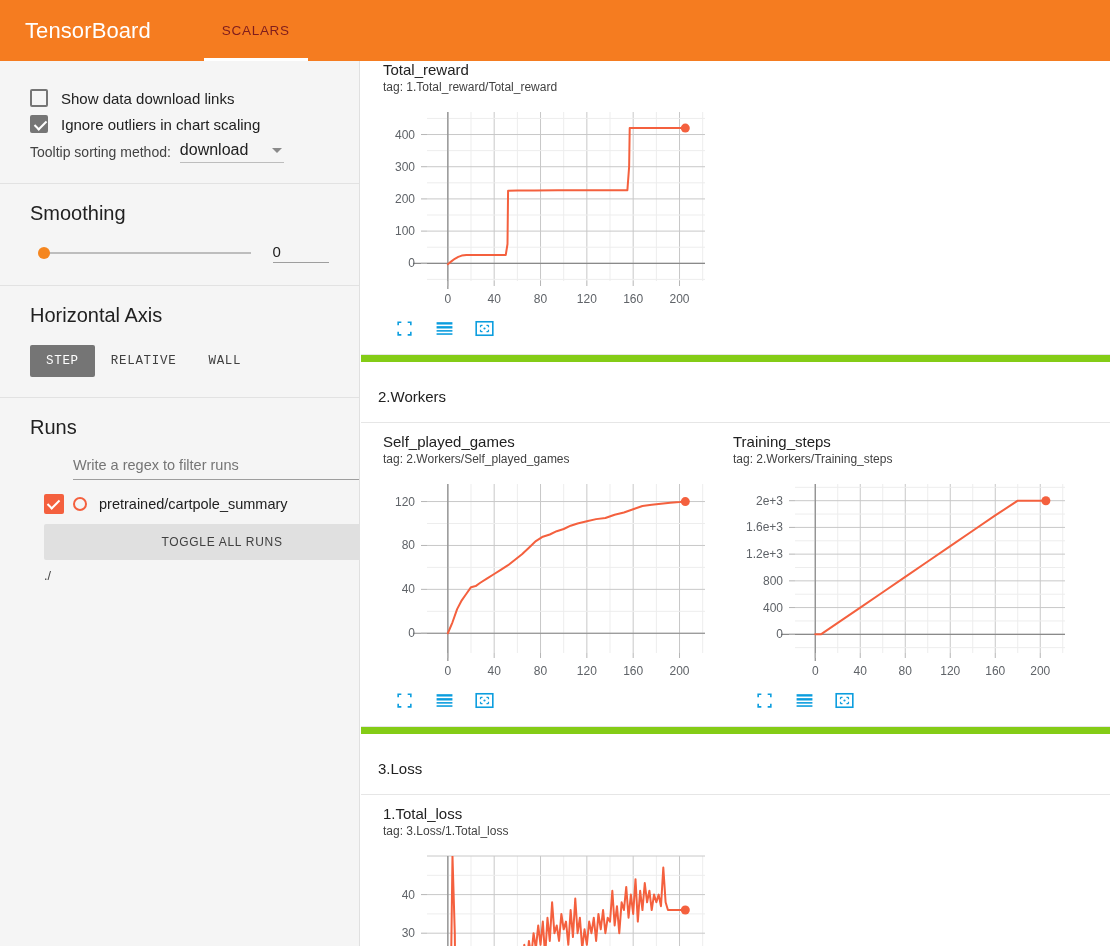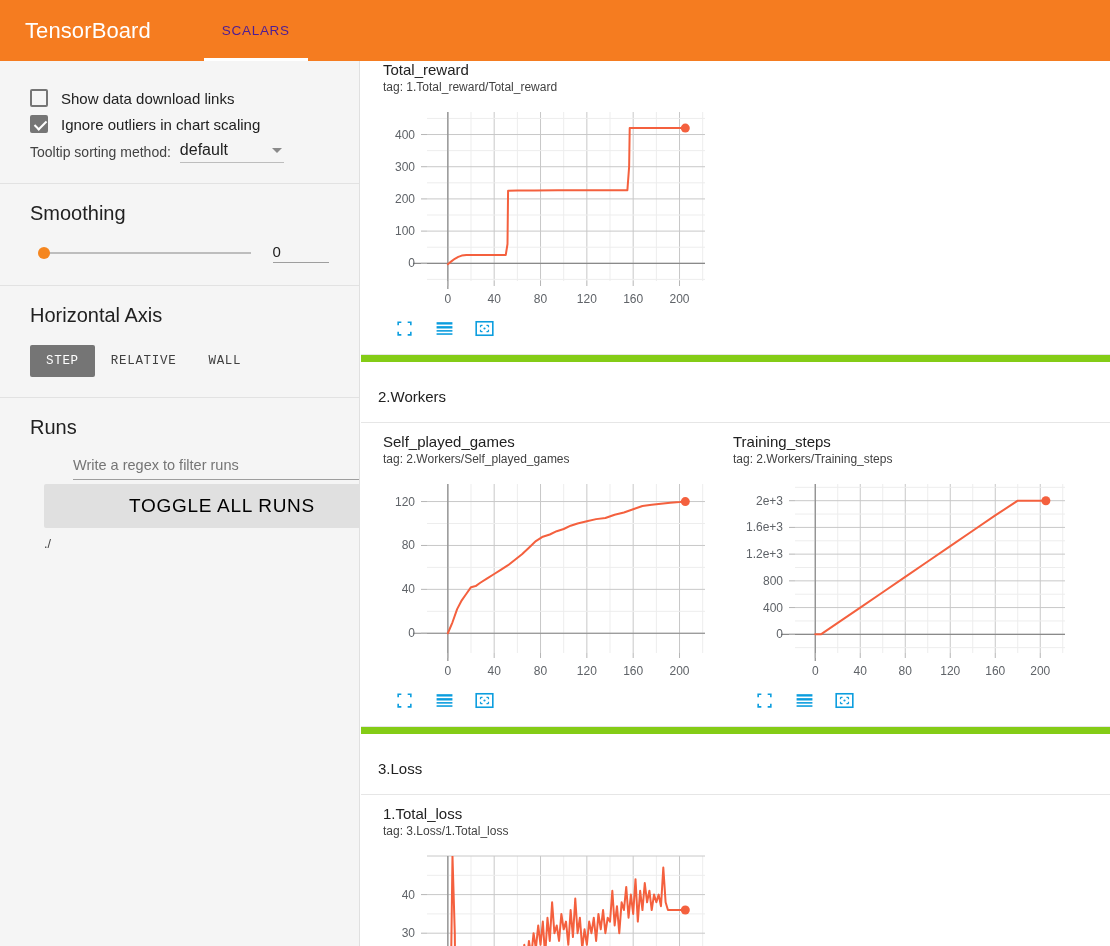--- a/index.html
+++ b/index.html
@@ -23,21 +23,21 @@
   #brand {
     color: #fff; font-size: 22px; font-weight: 400;
     letter-spacing: .1px; margin-left: 25px;
     white-space: nowrap;
   }
   #tabs { display: flex; align-items: stretch; height: 61px; margin-left: 53px; }
   .tab {
     position: relative;
     display: flex; align-items: center; justify-content: center;
     padding: 0 18px;
-    color: #4c1d95; font-size: 13.5px; letter-spacing: .7px;
+    color: #7f1d1d; font-size: 13.5px; letter-spacing: .7px;
     text-transform: uppercase; cursor: pointer;
   }
   .tab.active::after {
     content: ""; position: absolute; left: 0; right: 0; bottom: 0;
     height: 3px; background: #ffffff;
   }
 
   
   #sidebar {
     position: absolute; top: 61px; left: 0;
@@ -120,21 +120,21 @@
   }
   .run-dot {
     width: 14px; height: 14px; border-radius: 50%;
     border: 2px solid #f4603e; margin-left: 9px; flex: 0 0 auto;
   }
   .run-name { font-size: 14.5px; color: #212121; margin-left: 12px; white-space: nowrap; }
 
   #toggle-all {
     display: block; width: 356px; margin: 4px 0 0 14px;
     background: #e0e0e0; border: none; border-radius: 2px;
-    color: #000000; font-size: 19px; letter-spacing: .7px;
+    color: #404040; font-size: 12px; letter-spacing: .7px;
     text-transform: uppercase; padding: 11px 0; cursor: pointer;
     font-family: "Liberation Sans", sans-serif;
   }
   .logdir { font-size: 12.5px; color: #424242; margin: 9px 0 0 14px; }
 
   
   #content {
     position: absolute; top: 61px; left: 361px;
     width: 749px; height: 885px;
     background: #fafafa; overflow: hidden;
@@ -182,21 +182,21 @@
       <span class="chk-box"></span>
       <span class="chk-label">Show data download links</span>
     </div>
     <div class="chk-row">
       <span class="chk-box checked"></span>
       <span class="chk-label">Ignore outliers in chart scaling</span>
     </div>
     <div class="tooltip-row">
       <span class="tooltip-label">Tooltip sorting method:</span>
       <span class="select-wrap">
-        <span class="select-value">default</span>
+        <span class="select-value">download</span>
         <span class="select-arrow"></span>
       </span>
     </div>
   </div>
 
   <div class="side-divider"></div>
 
   <div class="side-section" style="padding-top:18px;padding-bottom:22px;">
     <div class="side-title">Smoothing</div>
     <div class="slider-row">
@@ -216,20 +216,25 @@
       <div class="haxis-btn">RELATIVE</div>
       <div class="haxis-btn">WALL</div>
     </div>
   </div>
 
   <div class="side-divider"></div>
 
   <div class="side-section" style="padding-top:18px;">
     <div class="side-title" style="margin-bottom:14px;">Runs</div>
     <input id="runs-filter" type="text" placeholder="Write a regex to filter runs" style="">
+    <div class="run-row">
+      <span class="run-chk"></span>
+      <span class="run-dot"></span>
+      <span class="run-name">pretrained/cartpole_summary</span>
+    </div>
     <button id="toggle-all">TOGGLE ALL RUNS</button>
     <div class="logdir">./</div>
   </div>
 
 </div>
 
 <div id="content">
 
   <div class="card" style="border-top:none;">
     <div class="charts-row">

